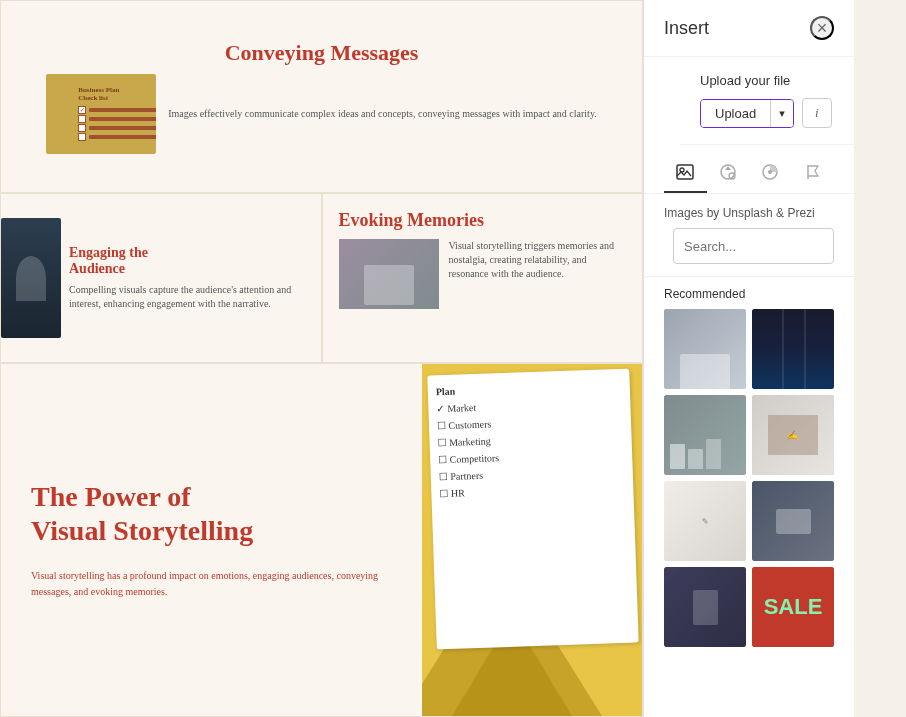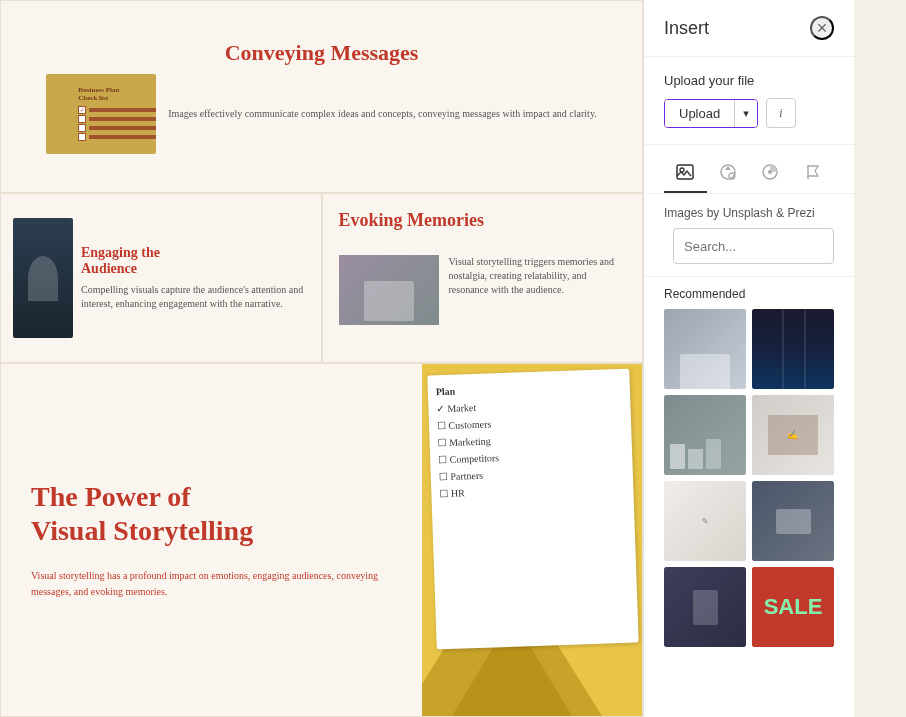--- a/index.html
+++ b/index.html
@@ -20,21 +20,21 @@
       grid-template-rows: 193px 170px auto;
       width: 100%;
       height: 100%;
     }
 
     .slide {
       border: 1px solid #e8e0d0;
       background: #faf6ef;
       overflow: hidden;
       position: relative;
-      padding: 12px;
+      padding: 0;
     }
 
     
     .slide-1 {
       grid-column: 1 / 3;
       grid-row: 1;
       display: flex;
       flex-direction: column;
       align-items: center;
       justify-content: center;
@@ -119,21 +119,21 @@
       background: #faf6ef;
       display: flex;
       flex-direction: column;
       padding: 16px;
     }
 
     .slide-3 .slide-title {
       color: #c0392b;
       font-size: 18px;
       font-weight: bold;
-      margin-bottom: 24px;
+      margin-bottom: 8px;
       font-family: Georgia, serif;
     }
 
     .slide-3-content {
       display: flex;
       gap: 10px;
       align-items: flex-start;
     }
 
     .slide-3-img {
@@ -233,20 +233,21 @@
       justify-content: center;
       cursor: pointer;
       color: #666;
       font-size: 18px;
       border-radius: 50%;
     }
 
     .panel-section {
       padding: 16px 20px;
       border-bottom: 1px solid #f0f0f0;
+      margin-left: 36px;
     }
 
     .section-label {
       font-size: 13px;
       color: #333;
       margin-bottom: 10px;
       font-family: Arial, sans-serif;
       font-weight: 500;
     }
 

